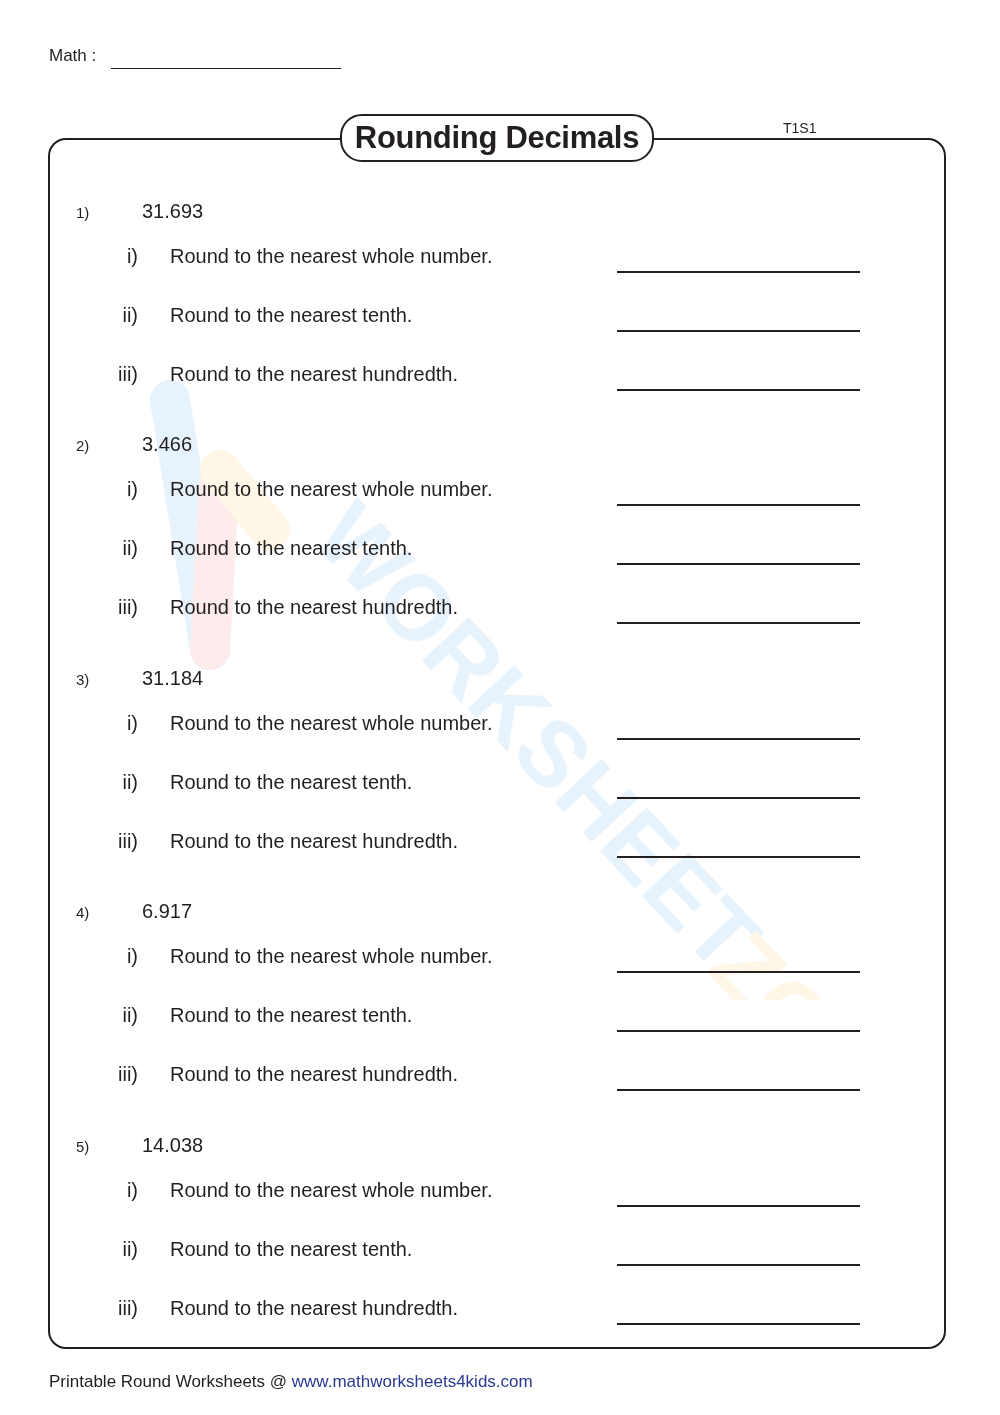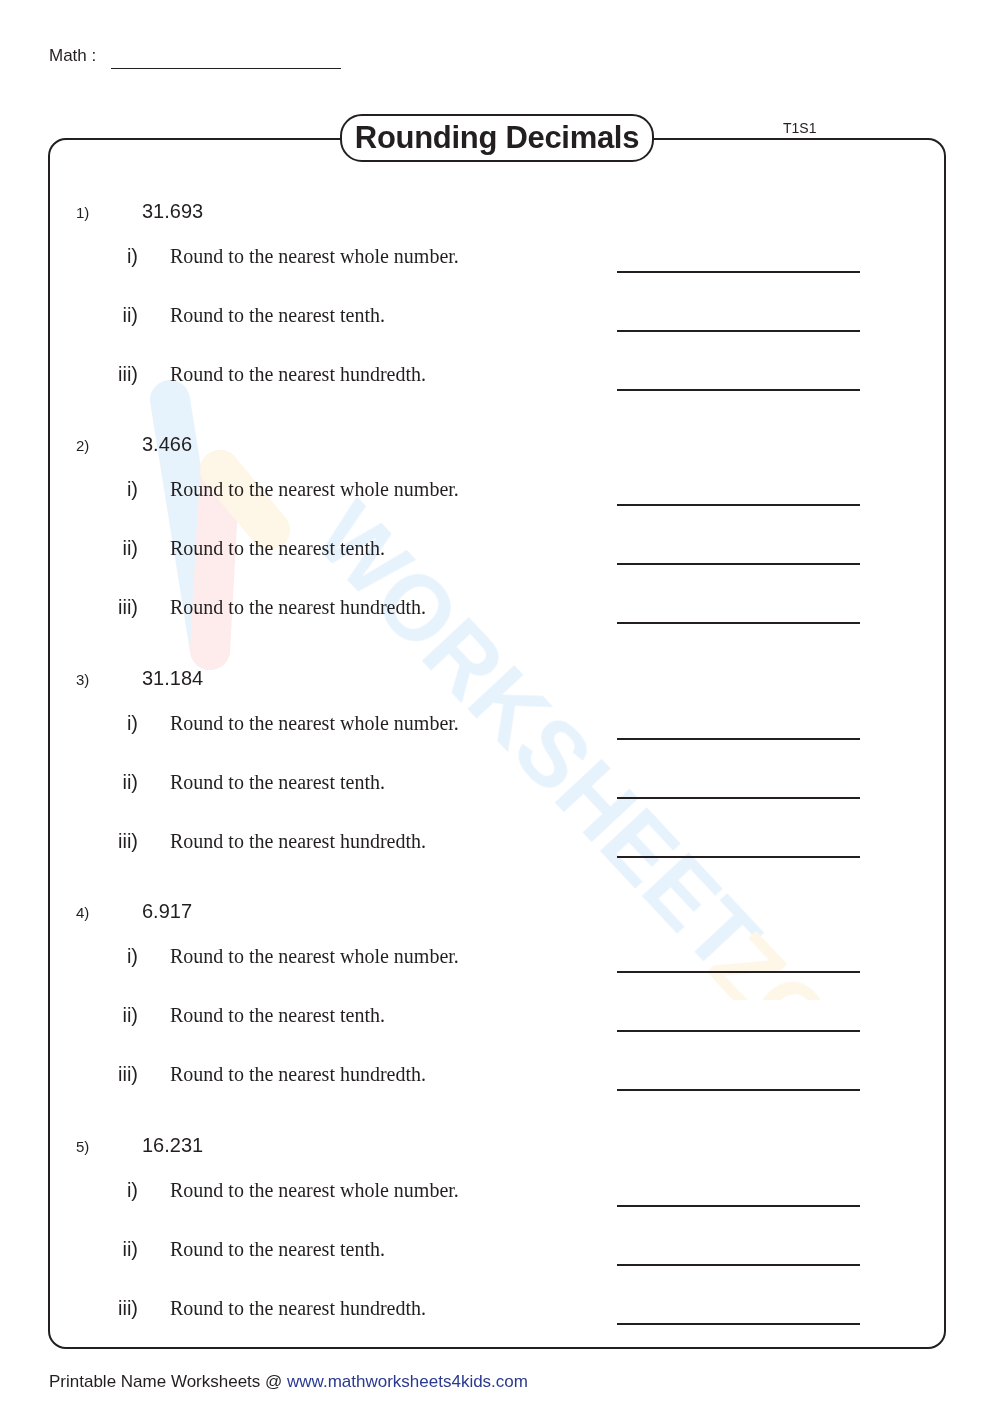--- a/index.html
+++ b/index.html
@@ -13,21 +13,21 @@
                 border:2px solid #231f20; border-radius:22px; background:#fff; box-sizing:border-box;
                 display:flex; align-items:center; justify-content:center;
                 font-weight:bold; font-size:31px; letter-spacing:-0.3px; }
   .code { position:absolute; left:783px; top:120px; font-size:14px; }
   .watermark { position:absolute; left:150px; top:380px; width:720px; height:620px; pointer-events:none; }
   .problem { position:absolute; left:0; width:1000px; }
   .pnum { position:absolute; left:76px; font-size:15px; }
   .pval { position:absolute; left:126px; font-size:20px;margin-left:16px; }
   .sub { position:absolute; left:0; width:1000px; height:30px; }
   .sub-label { position:absolute; right:862px; font-size:20px; text-align:right; }
-  .sub-text { position:absolute; left:170px; font-size:20px;font-family:Liberation Serif, serif; }
+  .sub-text { position:absolute; left:170px; font-size:20px; }
   .ans-line { position:absolute; left:617px; width:243px; border-top:2px solid #231f20; }
   .footer { position:absolute; left:49px; top:1372px; font-size:17px; }
   .footer .link { color:#2a3a8f; }
 </style>
 </head>
 <body>
 
 <div class="name-row">Math :</div>
 <div class="name-line"></div>
 
@@ -117,34 +117,34 @@
         <div class="ans-line" style="top:26px"></div>
       </div>
       <div class="sub" style="top: 163px;">
         <span class="sub-label">iii)</span>
         <span class="sub-text">Round to the nearest hundredth.</span>
         <div class="ans-line" style="top:26px"></div>
       </div>
     </div>
     <div class="problem" style="top: 1134px;">
       <span class="pnum" style="top:4px">5)</span>
-      <span class="pval" style="top:0px">16.231</span>
+      <span class="pval" style="top:0px">14.038</span>
       <div class="sub" style="top: 45px;">
         <span class="sub-label">i)</span>
         <span class="sub-text">Round to the nearest whole number.</span>
         <div class="ans-line" style="top:26px"></div>
       </div>
       <div class="sub" style="top: 104px;">
         <span class="sub-label">ii)</span>
         <span class="sub-text">Round to the nearest tenth.</span>
         <div class="ans-line" style="top:26px"></div>
       </div>
       <div class="sub" style="top: 163px;">
         <span class="sub-label">iii)</span>
         <span class="sub-text">Round to the nearest hundredth.</span>
         <div class="ans-line" style="top:26px"></div>
       </div>
     </div>
   </div>
 
 <div class="footer">
-  <span>Printable Name Worksheets @ </span><span class="link">www.mathworksheets4kids.com</span>
+  <span>Printable Round Worksheets @ </span><span class="link">www.mathworksheets4kids.com</span>
 </div>
 
 </body></html>

